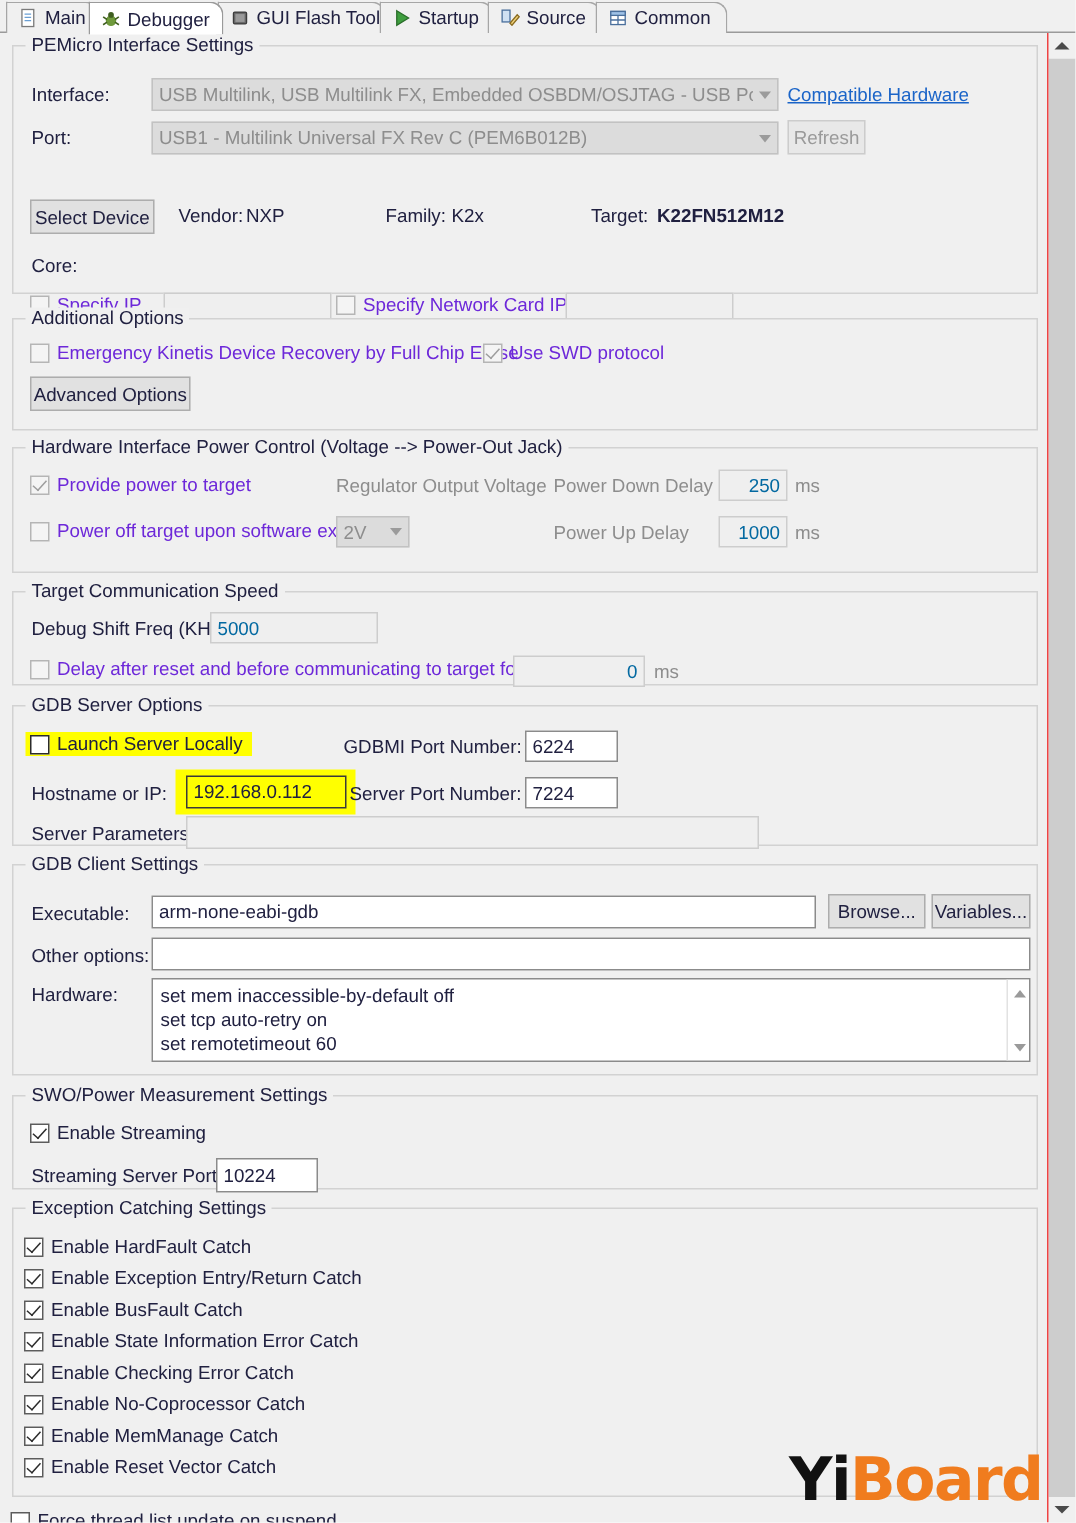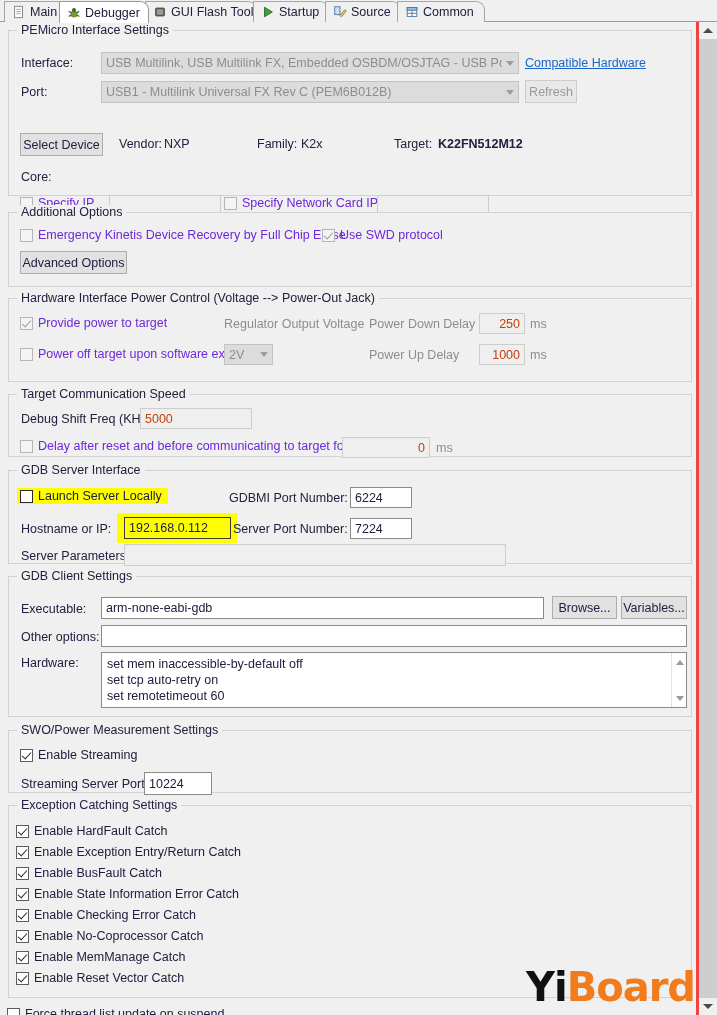--- a/index.html
+++ b/index.html
@@ -38,21 +38,21 @@
     z-index: 5;
     height: 22px;
     font-weight: 400;
   }
   .tab-ico { width: 14px; height: 14px; display:block; flex: 0 0 14px; }
 
   
   .content {
     position: absolute; top: 22px; left: 0; width: 699px; height: 993px;
     background: #f0f0f0;
-    border-right: 3px solid #ef4444;
+    border-right: 1px solid #ef4444;
   }
 
   
   .vscroll {
     position: absolute; top: 22px; right: 0; width: 18px; height: 993px;
     background: #f0f0f0;
   }
   .vscroll .track { position:absolute; top:17px; left:0; width:18px; bottom:17px; background:#cdcdcd; }
   .vscroll .arrow {
     position:absolute; left:0; width:18px; height:17px; background:#f0f0f0;
@@ -80,21 +80,21 @@
   .lbl.dim { color: #8d8d8d; }
   .lbl.bold { font-weight: bold; }
 
   
   .field {
     position: absolute; background: #ffffff; border: 1px solid #8b8b8b;
     font-size: 12.5px; color: #202040;
     display: flex; align-items: center; padding: 0 4px;
     white-space: nowrap; overflow: hidden;
   }
-  .field.disabled { background: #efefef; border-color: #cdcdcd; color: #c2410c; }
+  .field.disabled { background: #efefef; border-color: #cdcdcd; color: #0369a1; }
   .field.num { justify-content: flex-end; }
   .field.hl { background: #ffff00; border: 1px solid #3a3a3a; }
 
   .combo {
     position: absolute; background: #dcdcdc; border: 1px solid #c2c2c2;
     font-size: 12.5px; color: #8d8d8d;
     display: flex; align-items: center; padding: 0 4px;
     white-space: nowrap; overflow: hidden;
   }
   .combo.enabled { background: #e1e1e1; border-color:#a0a0a0; color:#202040; }
@@ -329,21 +329,21 @@
 
       <div class="cb dis" style="left:11px; top:44px;">
         <span class="box"></span>
         <span class="txt">Delay after reset and before communicating to target for</span>
       </div>
       <div class="field disabled num" style="left:333px; top:42px; width:88px; height:21px;">0</div>
       <div class="lbl dim" style="left:427px; top:46px;">ms</div>
     </div>
 
     <div class="group" style="left:8px; top:448px; width:684px; height:94px;">
-      <div class="legend">GDB Server Interface</div>
+      <div class="legend">GDB Server Options</div>
 
       <div class="cb hl" style="left:8px; top:17px;">
         <span class="box"></span>
         <span class="txt">Launch Server Locally</span>
       </div>
 
       <div class="lbl" style="left:220px; top:20px;">GDBMI Port Number:</div>
       <div class="field" style="left:341px; top:16px; width:62px; height:21px;">6224</div>
 
       <div style="position:absolute; left:108px; top:42px; width:120px; height:30px; background:#ffff00;"></div>

